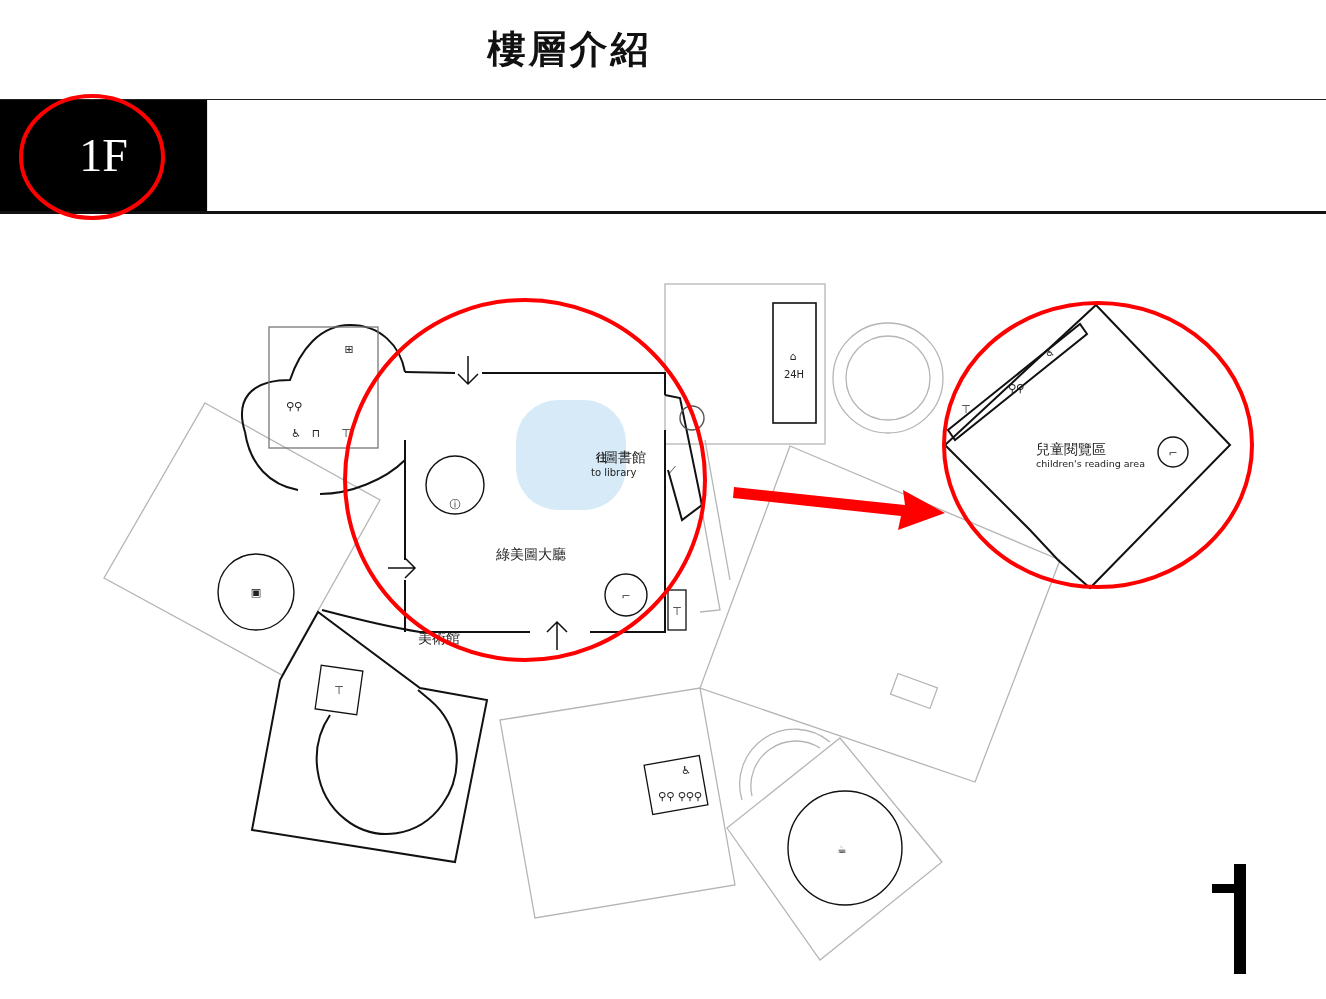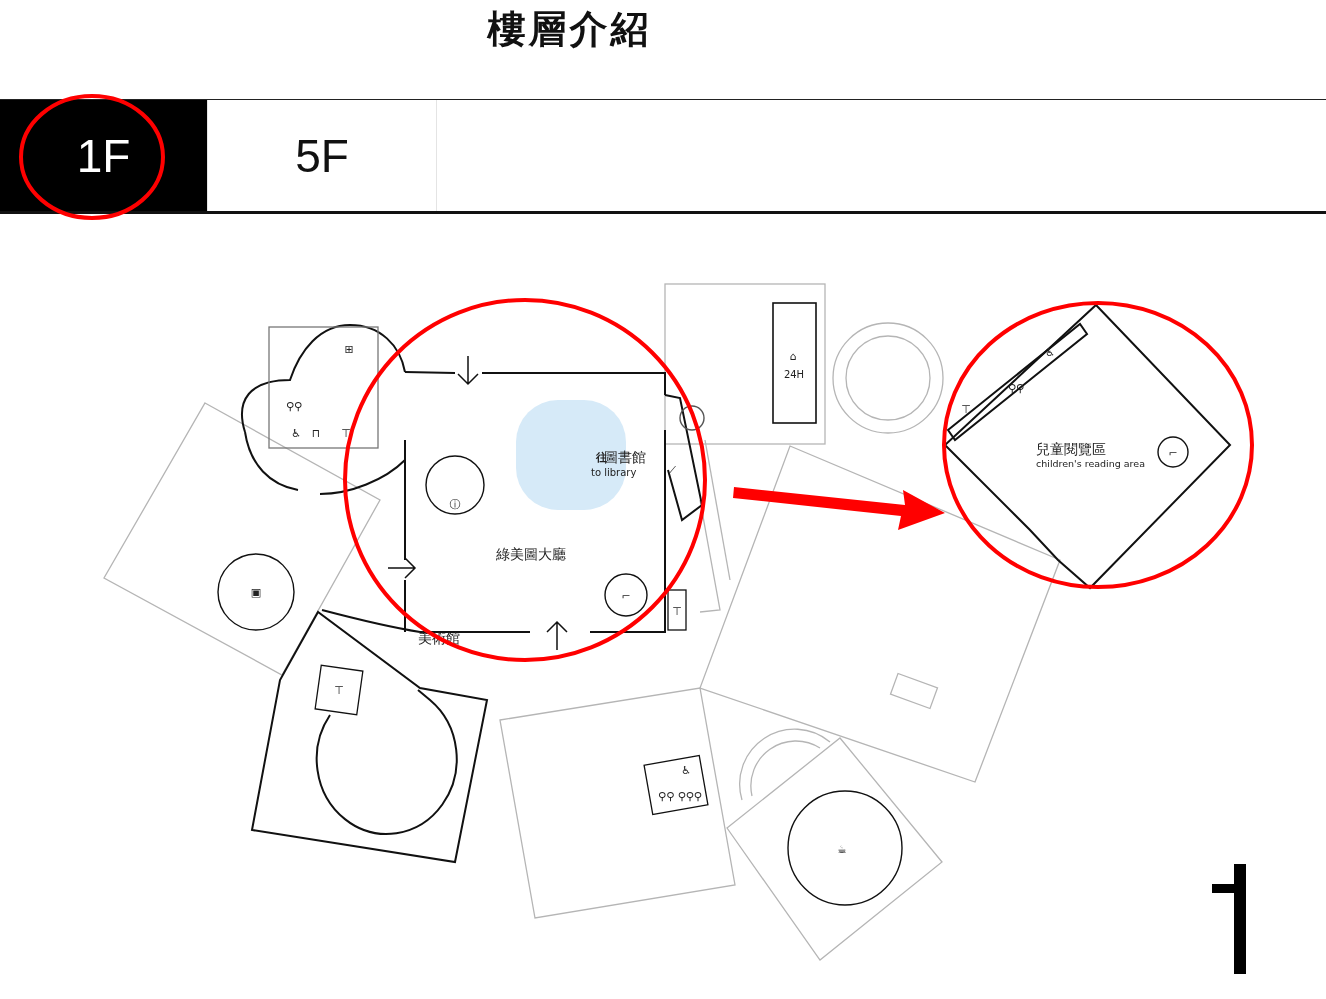--- a/index.html
+++ b/index.html
@@ -1,34 +1,33 @@
 <!DOCTYPE html>
 <html><head>
 <meta charset="utf-8">
 <style>
   html, body { margin:0; padding:0; background:#ffffff; }
   body { width:1326px; height:999px; position:relative; overflow:hidden; font-family:"DejaVu Sans", sans-serif; }
-  .title { position:absolute; left:0; top:4px; width:1139px; text-align:center; font-size:38px; font-weight:bold; color:#111; letter-spacing:3px; }
+  .title { position:absolute; left:0; top:24px; width:1139px; text-align:center; font-size:38px; font-weight:bold; color:#111; letter-spacing:3px; }
   .tabs { position:absolute; left:0; top:99px; width:1326px; height:115px; display:flex; border-top:1px solid #222; border-bottom:3px solid #111; box-sizing:border-box; }
-  .tab { flex:0 0 auto; height:100%; display:flex; align-items:center; justify-content:center; font-family:Liberation Sans, sans-serif; font-size:46px; color:#111; border-right:1px solid #e4e4e4; cursor:pointer; box-sizing:border-box; }
+  .tab { flex:0 0 auto; height:100%; display:flex; align-items:center; justify-content:center; font-family:Liberation Serif, serif; font-size:46px; color:#111; border-right:1px solid #e4e4e4; cursor:pointer; box-sizing:border-box; }
   .tab.active { background:#000; color:#fff; }
   .map { position:absolute; left:0; top:0; width:1326px; height:999px; pointer-events:none; }
   .map text { font-family:"DejaVu Sans", sans-serif; }
   .big-one { position:absolute; left:1212px; top:864px; width:36px; height:110px; }
   .big-one .stem { position:absolute; left:22px; top:0; width:12px; height:110px; background:#000; }
   .big-one .flag { position:absolute; left:0; top:20px; width:24px; height:9px; background:#000; }
 </style>
 </head>
 <body>
 
 <div class="title">樓層介紹</div>
 
 <div class="tabs">
   <div class="tab active" style="width:208px">1F</div>
-  <div class="tab" style="width:229px">5F</div>
 </div>
 
 <svg class="map" viewBox="0 0 1326 999" xmlns="http://www.w3.org/2000/svg">
 
   <g fill="none" stroke="#b5b5b5" stroke-width="1.3">
     <polygon points="205,403 380,500 282,675 104,578"></polygon>
     <rect x="665" y="284" width="160" height="160"></rect>
     <polygon points="790,446 1060,560 975,782 700,688"></polygon>
     <polygon points="500,720 700,688 735,885 535,918"></polygon>
     <polygon points="727,828 840,738 942,862 820,960"></polygon>

